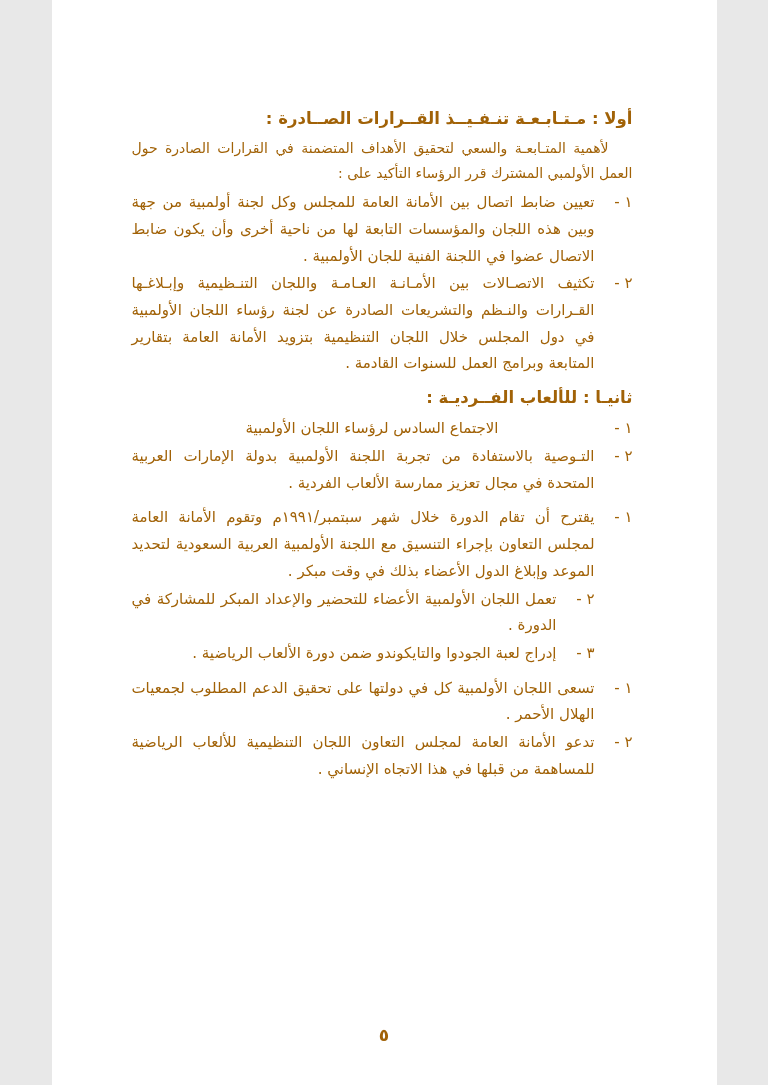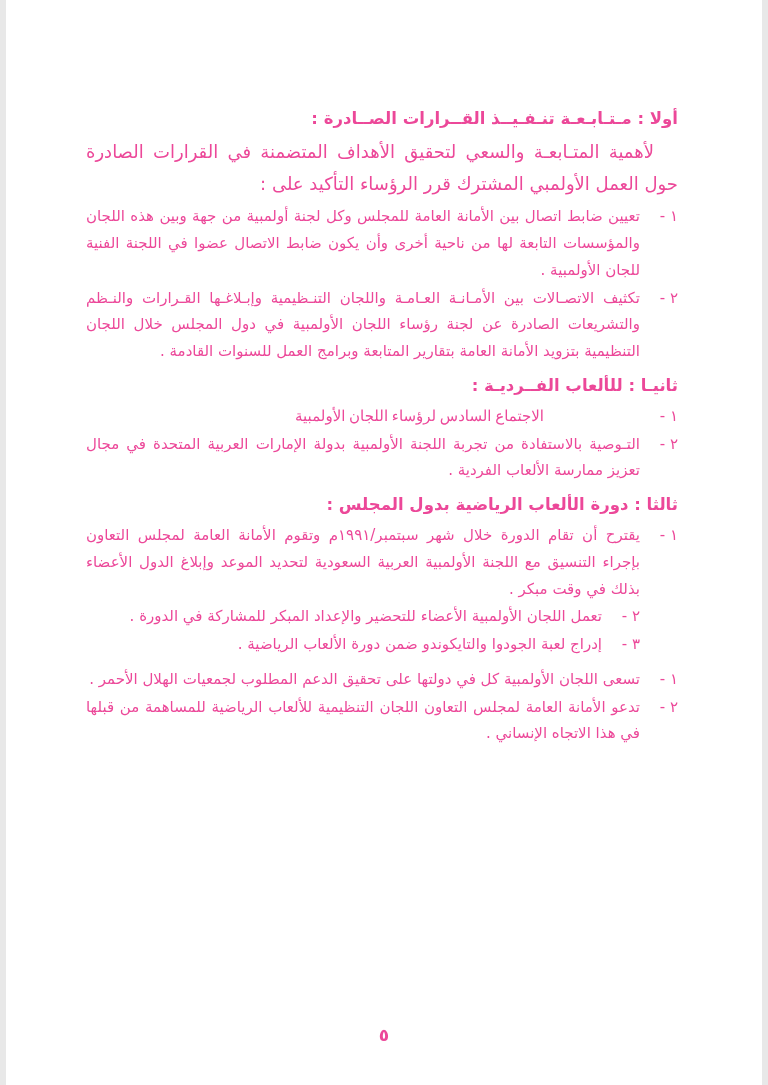--- a/index.html
+++ b/index.html
@@ -2,41 +2,41 @@
 <html lang="ar"><head>
 <meta charset="utf-8">
 <style>
   html, body {
     margin: 0;
     padding: 0;
     background: #e8e8e8;
   }
   .page {
     position: relative;
-    width: 756px;
+    width: 665px;
     height: 1085px;
     margin: 0 auto;
     background: #ffffff;
     box-sizing: border-box;
     padding: 102px 84px 0 80px;
     direction: rtl;
     font-family: "DejaVu Sans", "DejaVu Serif", sans-serif;
-    color: #ec4899;
+    color: #a16207;
     overflow: hidden;
   }
   .section { margin-bottom: 8px; }
   .section-heading {
     font-weight: bold;
     font-size: 16.5px;
     line-height: 1.6;
     margin: 4px 0 4px 0;
     letter-spacing: 0.2px;
   }
   .intro {
-    font-size: 18px;
+    font-size: 14px;
     line-height: 1.78;
     text-align: justify;
     text-indent: 24px;
     margin: 0 0 3px 0;
   }
   .item {
     display: flex;
     gap: 4px;
     font-size: 15px;
     line-height: 1.78;
@@ -49,21 +49,20 @@
   .item .text {
     flex: 1;
     text-align: justify;
   }
   .item.indent { padding-right: 38px; }
   .subline {
     display: block;
     padding-left: 60px;
     padding-right: 96px;
     text-align: right;
-    font-family: Liberation Serif, serif;
   }
   .page-number {
     position: absolute;
     bottom: 40px;
     left: 0;
     right: 0;
     text-align: center;
     font-weight: bold;
     font-size: 17px;
   }
@@ -94,21 +93,20 @@
         <span class="subline">الاجتماع السادس لرؤساء اللجان الأولمبية</span>
       </span>
     </div>
     <div class="item">
       <span class="num">٢ -</span>
       <span class="text">التـوصية بالاستفادة من تجربة اللجنة الأولمبية بدولة الإمارات العربية المتحدة في مجال تعزيز ممارسة الألعاب الفردية .</span>
     </div>
   </div>
 
   <div class="section">
-    <div class="section-heading">ثالثا : دورة الألعاب الرياضية بدول المجلس :</div>
     <div class="item">
       <span class="num">١ -</span>
       <span class="text">يقترح أن تقام الدورة خلال شهر سبتمبر/١٩٩١م وتقوم الأمانة العامة لمجلس التعاون بإجراء التنسيق مع اللجنة الأولمبية العربية السعودية لتحديد الموعد وإبلاغ الدول الأعضاء بذلك في وقت مبكر .</span>
     </div>
     <div class="item indent">
       <span class="num">٢ -</span>
       <span class="text">تعمل اللجان الأولمبية الأعضاء للتحضير والإعداد المبكر للمشاركة في الدورة .</span>
     </div>
     <div class="item indent">
       <span class="num">٣ -</span>

